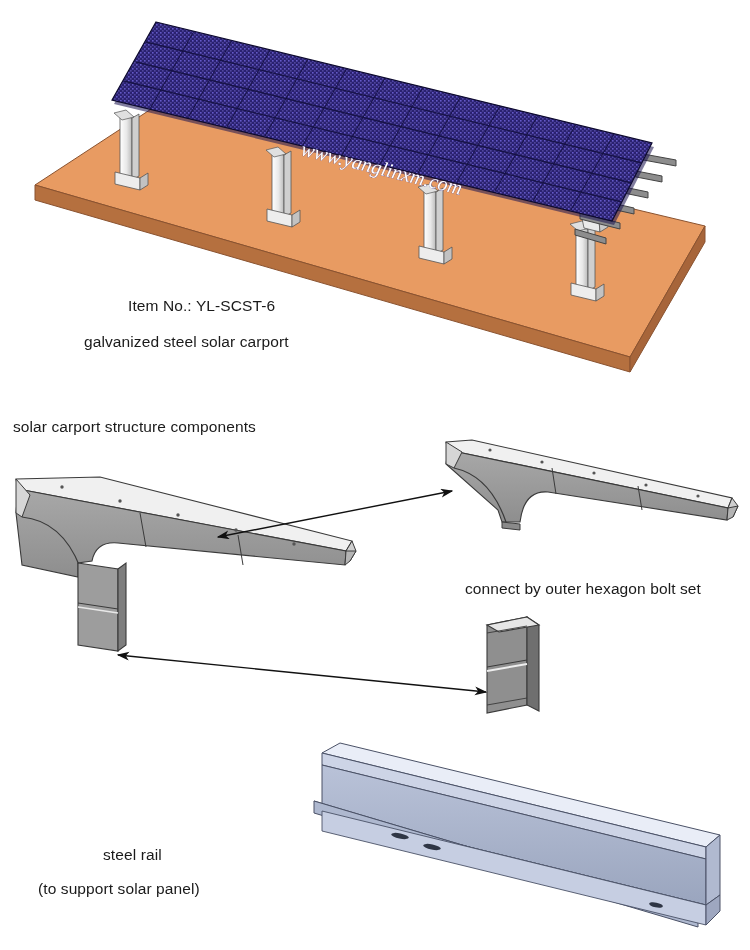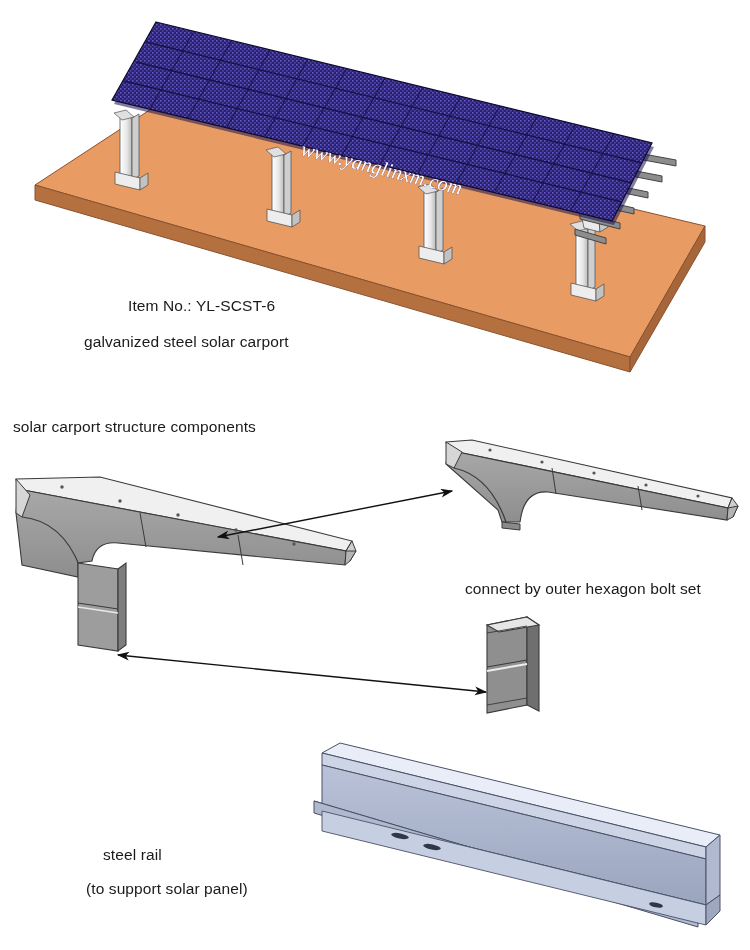--- a/index.html
+++ b/index.html
@@ -10,21 +10,21 @@
     color:#111;
   }
   .stage{position:absolute;left:0;top:0;width:750px;height:950px;}
   .lbl{position:absolute;white-space:nowrap;font-size:15.5px;color:#1a1a1a;letter-spacing:.1px;}
   #lbl-item{left:128px;top:297px;text-align:center;}
   #lbl-desc{left:84px;top:333px;}
   #lbl-components{left:13px;top:418px;}
   #lbl-leg{left:13px;top:480px;}
   #lbl-bolt{left:433px;top:580px;margin-left:32px;}
   #lbl-rail{left:103px;top:846px;}
-  #lbl-rail2{left:38px;top:880px;margin-left:48px;}
+  #lbl-rail2{left:38px;top:880px;}
   svg{display:block;}
   .hero{position:absolute;left:0;top:0;}
   .figA{position:absolute;left:0;top:455px;}
   .figB{position:absolute;left:420px;top:430px;}
   .figC{position:absolute;left:465px;top:605px;}
   .figD{position:absolute;left:300px;top:735px;}
   .arrows{position:absolute;left:0;top:430px;}
 </style>
 </head>
 <body>

